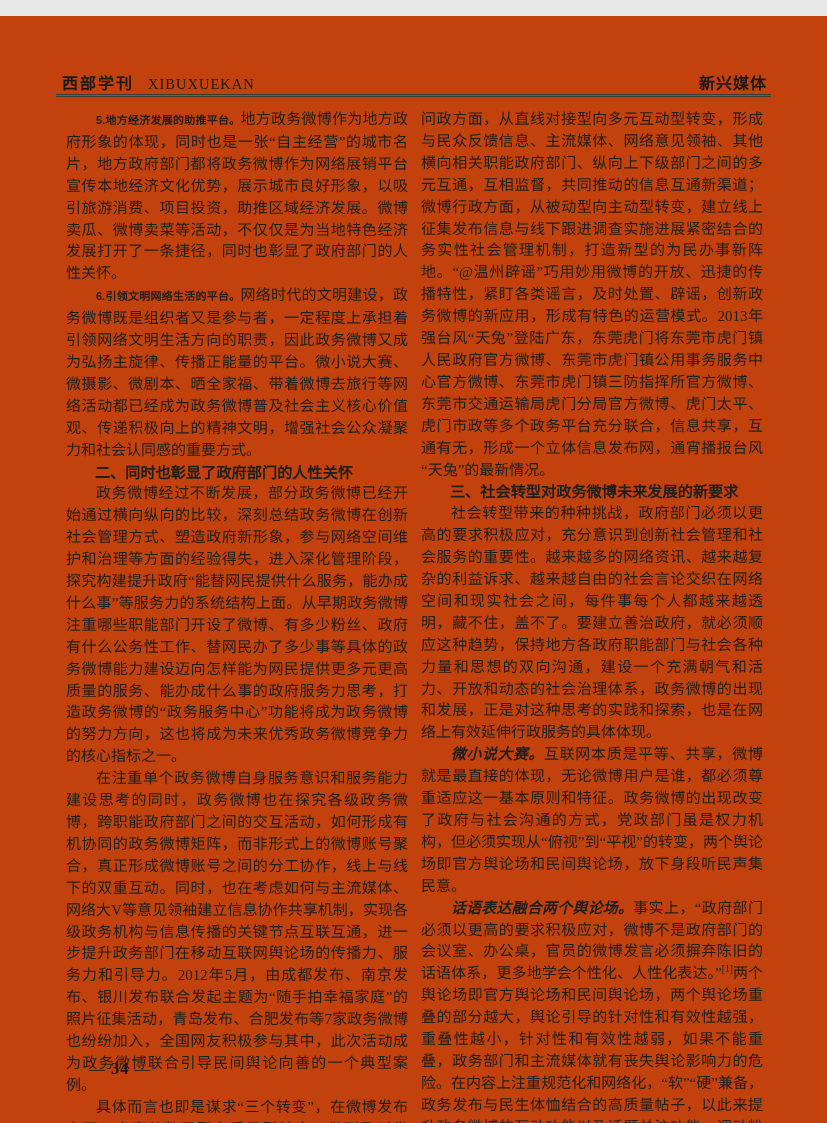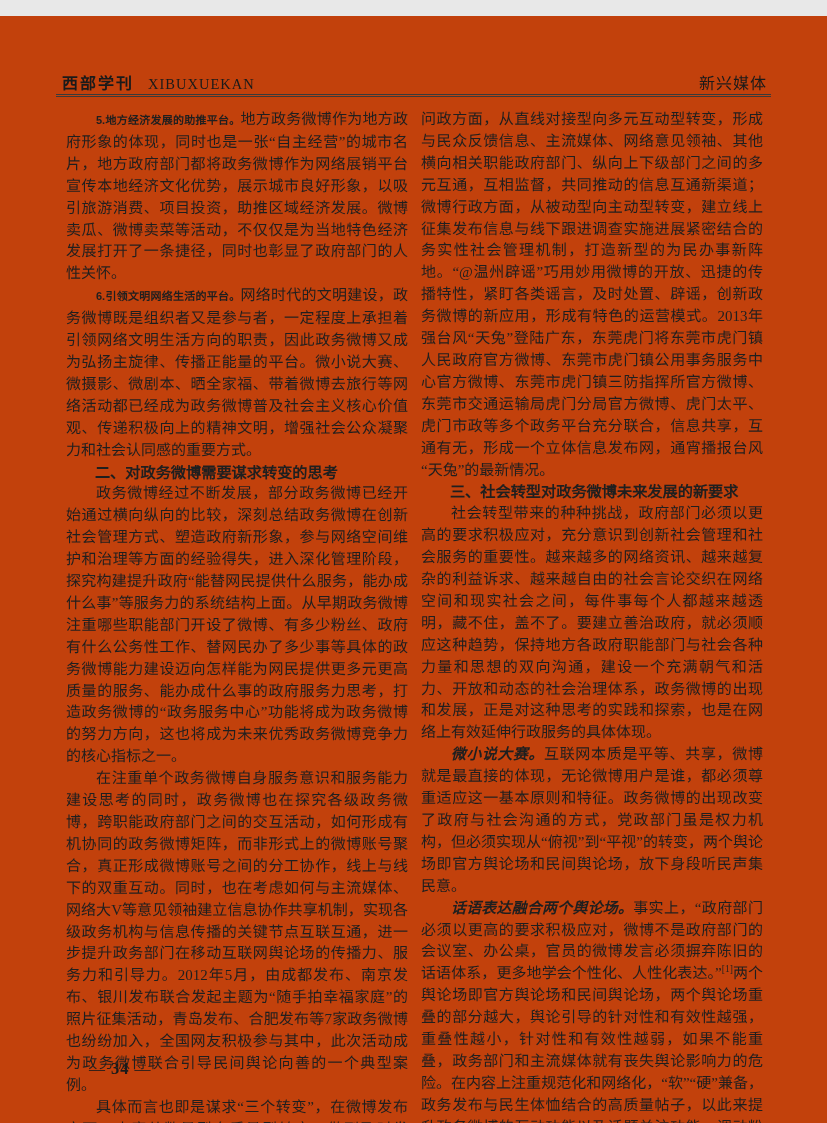--- a/index.html
+++ b/index.html
@@ -14,21 +14,21 @@
     box-sizing:border-box;
   }
   
   .hdr{
     position:absolute;top:54px;left:62px;right:60px;
     display:flex;justify-content:space-between;align-items:baseline;
     font-size:16px;color:#1a1a1a;
   }
   .journal-cn{font-weight:bold;letter-spacing:2px;}
   .journal-en{font-size:14.5px;letter-spacing:1px;margin-left:14px;}
-  .section-label{font-weight:normal;letter-spacing:1px;}
+  .section-label{font-weight:bold;letter-spacing:1px;}
   .hdr-rule{
     position:absolute;top:78px;left:56px;right:56px;height:2.5px;
     border-top:1.6px solid #3a3a3a;border-bottom:1px solid #3a3a3a;
     box-sizing:border-box;
   }
   
   .columns{
     position:absolute;top:93px;left:66px;
     display:flex;gap:13px;
   }
@@ -68,21 +68,21 @@
       <span class="section-label">新兴媒体</span>
     </div>
   </div>
   <div class="hdr-rule"></div>
 
   <div class="columns">
 
     <section class="col">
       <p class="para"><b class="lead">5.地方经济发展的助推平台。</b><span>地方政务微博作为地方政府形象的体现，同时也是一张“自主经营”的城市名片，地方政府部门都将政务微博作为网络展销平台宣传本地经济文化优势，展示城市良好形象，以吸引旅游消费、项目投资，助推区域经济发展。微博卖瓜、微博卖菜等活动，不仅仅是为当地特色经济发展打开了一条捷径，同时也彰显了政府部门的人性关怀。</span></p>
       <p class="para"><b class="lead">6.引领文明网络生活的平台。</b><span>网络时代的文明建设，政务微博既是组织者又是参与者，一定程度上承担着引领网络文明生活方向的职责，因此政务微博又成为弘扬主旋律、传播正能量的平台。微小说大赛、微摄影、微剧本、晒全家福、带着微博去旅行等网络活动都已经成为政务微博普及社会主义核心价值观、传递积极向上的精神文明，增强社会公众凝聚力和社会认同感的重要方式。</span></p>
-      <h2 class="sec-heading">二、对政务微博需要谋求转变的思考</h2>
+      <h2 class="sec-heading">二、同时也彰显了政府部门的人性关怀</h2>
       <p class="para"><span>政务微博经过不断发展，部分政务微博已经开始通过横向纵向的比较，深刻总结政务微博在创新社会管理方式、塑造政府新形象，参与网络空间维护和治理等方面的经验得失，进入深化管理阶段，探究构建提升政府“能替网民提供什么服务，能办成什么事”等服务力的系统结构上面。从早期政务微博注重哪些职能部门开设了微博、有多少粉丝、政府有什么公务性工作、替网民办了多少事等具体的政务微博能力建设迈向怎样能为网民提供更多元更高质量的服务、能办成什么事的政府服务力思考，打造政务微博的“政务服务中心”功能将成为政务微博的努力方向，这也将成为未来优秀政务微博竞争力的核心指标之一。</span></p>
       <p class="para"><span>在注重单个政务微博自身服务意识和服务能力建设思考的同时，政务微博也在探究各级政务微博，跨职能政府部门之间的交互活动，如何形成有机协同的政务微博矩阵，而非形式上的微博账号聚合，真正形成微博账号之间的分工协作，线上与线下的双重互动。同时，也在考虑如何与主流媒体、网络大V等意见领袖建立信息协作共享机制，实现各级政务机构与信息传播的关键节点互联互通，进一步提升政务部门在移动互联网舆论场的传播力、服务力和引导力。2012年5月，由成都发布、南京发布、银川发布联合发起主题为“随手拍幸福家庭”的照片征集活动，青岛发布、合肥发布等7家政务微博也纷纷加入，全国网友积极参与其中，此次活动成为政务微博联合引导民间舆论向善的一个典型案例。</span></p>
       <p class="para"><span>具体而言也即是谋求“三个转变”，在微博发布方面，内容从数量型向质量型转变，做到及时发布、敢于纠错、注重对话交流，逐渐形成权威信息发布的新手段；在微博</span></p>
     </section>
 
     <section class="col">
       <p class="para noindent"><span>问政方面，从直线对接型向多元互动型转变，形成与民众反馈信息、主流媒体、网络意见领袖、其他横向相关职能政府部门、纵向上下级部门之间的多元互通，互相监督，共同推动的信息互通新渠道；微博行政方面，从被动型向主动型转变，建立线上征集发布信息与线下跟进调查实施进展紧密结合的务实性社会管理机制，打造新型的为民办事新阵地。“@温州辟谣”巧用妙用微博的开放、迅捷的传播特性，紧盯各类谣言，及时处置、辟谣，创新政务微博的新应用，形成有特色的运营模式。2013年强台风“天兔”登陆广东，东莞虎门将东莞市虎门镇人民政府官方微博、东莞市虎门镇公用事务服务中心官方微博、东莞市虎门镇三防指挥所官方微博、东莞市交通运输局虎门分局官方微博、虎门太平、虎门市政等多个政务平台充分联合，信息共享，互通有无，形成一个立体信息发布网，通宵播报台风“天兔”的最新情况。</span></p>
       <h2 class="sec-heading">三、社会转型对政务微博未来发展的新要求</h2>
       <p class="para"><span>社会转型带来的种种挑战，政府部门必须以更高的要求积极应对，充分意识到创新社会管理和社会服务的重要性。越来越多的网络资讯、越来越复杂的利益诉求、越来越自由的社会言论交织在网络空间和现实社会之间，每件事每个人都越来越透明，藏不住，盖不了。要建立善治政府，就必须顺应这种趋势，保持地方各政府职能部门与社会各种力量和思想的双向沟通，建设一个充满朝气和活力、开放和动态的社会治理体系，政务微博的出现和发展，正是对这种思考的实践和探索，也是在网络上有效延伸行政服务的具体体现。</span></p>
       <p class="para"><b class="lead-kai">微小说大赛。</b><span>互联网本质是平等、共享，微博就是最直接的体现，无论微博用户是谁，都必须尊重适应这一基本原则和特征。政务微博的出现改变了政府与社会沟通的方式，党政部门虽是权力机构，但必须实现从“俯视”到“平视”的转变，两个舆论场即官方舆论场和民间舆论场，放下身段听民声集民意。</span></p>

